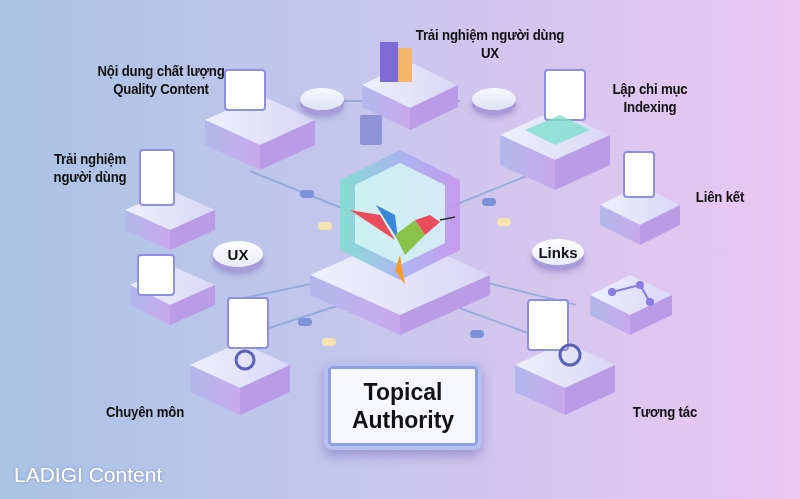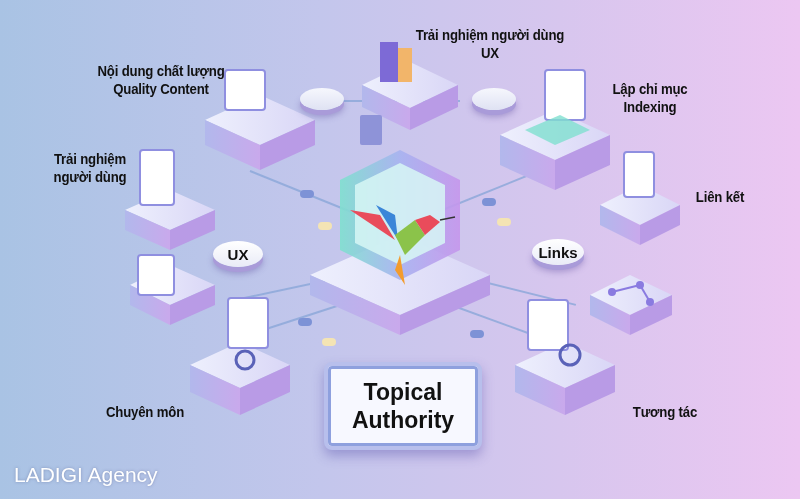--- a/index.html
+++ b/index.html
@@ -175,13 +175,13 @@
 <div class="lbl" style="left:680px;top:188px;width:80px">
   <div>Liên kết</div>
 </div>
 <div class="lbl" style="left:95px;top:403px;width:100px">
   <div>Chuyên môn</div>
 </div>
 <div class="lbl" style="left:620px;top:403px;width:90px">
   <div>Tương tác</div>
 </div>
 
-<div class="watermark">LADIGI Agency</div>
+<div class="watermark">LADIGI Content</div>
 
 </body></html>

